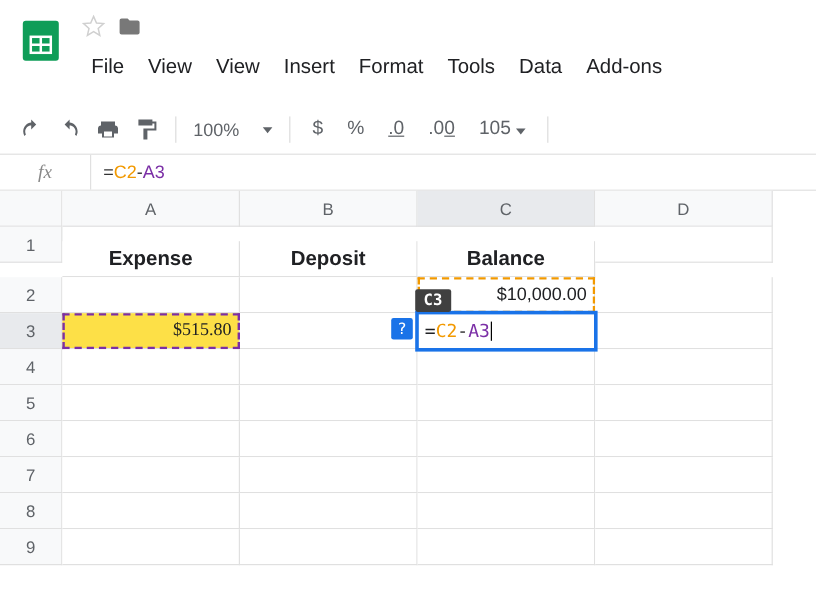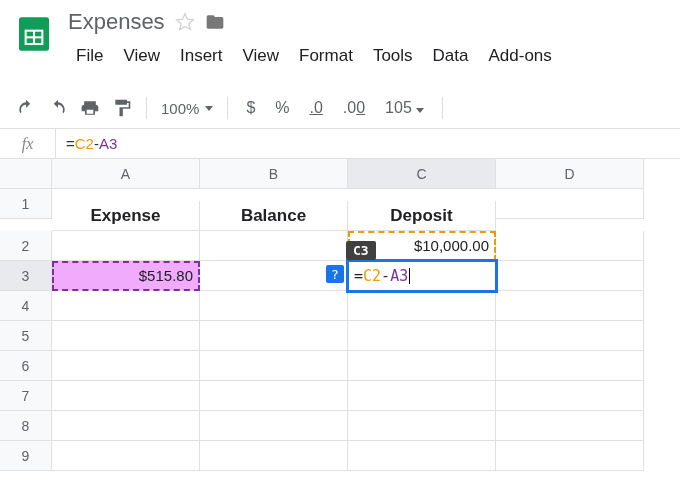--- a/index.html
+++ b/index.html
@@ -14,42 +14,42 @@
   .star-icon, .folder-icon { color: #d0d0d0; display: flex; }
   .star-icon svg, .folder-icon svg { width: 20px; height: 20px; fill: currentColor; }
   .folder-icon { color: #787878; }
   .menu-row { display: flex; gap: 4px; margin-top: 6px; }
   .menu-item { font-size: 17px; color: #202124; padding: 4px 8px; cursor: pointer; }
   
   .toolbar { display: flex; align-items: center; padding: 6px 12px; margin-top: 18px; gap: 4px; border-bottom: 1px solid #e0e0e0; }
   .tb-btn { width: 28px; height: 28px; display: flex; align-items: center; justify-content: center; cursor: pointer; color: #5f6368; }
   .tb-btn svg { width: 20px; height: 20px; fill: currentColor; }
   .tb-sep { width: 1px; height: 22px; background: #ddd; margin: 0 6px; }
-  .zoom { font-size: 15px; color: #5f6368; padding: 0 4px; display:flex; align-items:center; gap:6px;}
+  .zoom { font-size: 15px; color: #5f6368; padding: 0 4px; display:flex; align-items:center; gap:20px;}
   .fmt-btn { font-size: 16px; color: #5f6368; padding: 0 8px; cursor: pointer; }
   
   .formula-bar { display: flex; align-items: center; border-bottom: 1px solid #e0e0e0; height: 30px; }
-  .fx { font-style: italic; font-family: serif; font-size: 16px; color: #888; width: 56px; text-align: center; border-right: 1px solid #e0e0e0; height: 100%; line-height: 30px;}
+  .fx { font-style: italic; font-family: serif; font-size: 16px; color: #888; width: 76px; text-align: center; border-right: 1px solid #e0e0e0; height: 100%; line-height: 30px;}
   .formula-content { padding-left: 10px; font-size: 15px; font-family: Liberation Sans, sans-serif; }
   .formula-content span:nth-child(1){color:#333;}
   .f-c2 { color:#f29900; }
   .f-minus { color:#333; }
   .f-a3 { color:#7b2fa6; }
   
   .grid-wrap { display: grid; grid-template-columns: 52px 148px 148px 148px 148px; }
   .col-header, .row-header, .corner, .cell { border-right: 1px solid #e0e0e0; border-bottom: 1px solid #e0e0e0; height: 30px; display: flex; align-items: center; }
   .col-header { justify-content: center; font-size: 14px; color: #5f6368; background: #f8f9fa; }
   .row-header { justify-content: center; font-size: 14px; color: #5f6368; background: #f8f9fa; }
   .corner { background: #f8f9fa; }
   .cell { padding: 0 6px; font-size: 15px; justify-content: flex-end; position: relative; background: #fff;}
   .cell.header-cell { font-weight: bold; font-size: 17px; justify-content: center; margin-top: 12px; }
   .col-header.sel, .row-header.sel { background: #e8eaed; }
   
   .cell.ref-orange { outline: 2px dashed #f29900; outline-offset: -2px; }
-  .cell.ref-purple { outline: 2.5px dashed #7b2fa6; outline-offset: -2px; background: #f0abfc; }
+  .cell.ref-purple { outline: 2.5px dashed #7b2fa6; outline-offset: -2px; background: #fde047; font-family: Liberation Serif, serif; }
   
   .cell.editing { outline: 3px solid #1a73e8; outline-offset: -1px; z-index: 5; justify-content: flex-start; padding-left: 6px; font-family: monospace; }
   .cell.editing .caret { display:inline-block; width:1px; height:16px; background:#000; vertical-align:middle; margin-left:1px; animation: blink 1s infinite;}
   @keyframes blink { 50% { opacity: 0; } }
   
   .cell-badge { position: absolute; top: -20px; left: -2px; background: #404040; color: #fff; font-size: 13px; font-weight: bold; padding: 2px 7px; border-radius: 2px; z-index: 10; }
   .help-badge { position: absolute; left: -22px; top: 4px; width: 18px; height: 18px; background: #1a73e8; color: #fff; font-size: 13px; display:flex; align-items:center; justify-content:center; border-radius:2px; z-index:10;}
   
   .arrow-down { width:0; height:0; border-left:4px solid transparent; border-right:4px solid transparent; border-top:5px solid #5f6368; display:inline-block;}
 </style>
@@ -60,37 +60,36 @@
   <div class="logo">
     <svg viewBox="0 0 48 48">
         <rect x="6" y="4" width="36" height="40" rx="3" fill="#0f9d58"></rect>
         <rect x="14" y="20" width="20" height="16" fill="none" stroke="#fff" stroke-width="2.5"></rect>
         <line x1="24" y1="20" x2="24" y2="36" stroke="#fff" stroke-width="2.5"></line>
         <line x1="14" y1="28" x2="34" y2="28" stroke="#fff" stroke-width="2.5"></line>
       </svg>
   </div>
   <div class="title-area">
     <div class="title-row">
-      <span class="doc-title">Expenses</span>
       <span class="star-icon">
           <svg viewBox="0 0 24 24">
             <path d="M12 17.3l-6.2 3.7 1.6-7L2 9.2l7.1-.6L12 2l2.9 6.6 7.1.6-5.4 4.8 1.6 7z" fill="none" stroke="currentColor" stroke-width="1.5"></path>
           </svg>
         </span>
       <span class="folder-icon">
           <svg viewBox="0 0 24 24">
             <path d="M10 4H4c-1.1 0-2 .9-2 2v12c0 1.1.9 2 2 2h16c1.1 0 2-.9 2-2V8c0-1.1-.9-2-2-2h-8l-2-2z"></path>
           </svg>
         </span>
     </div>
     <div class="menu-row">
       <span class="menu-item">File</span>
       <span class="menu-item">View</span>
+      <span class="menu-item">View</span>
       <span class="menu-item">Insert</span>
-      <span class="menu-item">View</span>
       <span class="menu-item">Format</span>
       <span class="menu-item">Tools</span>
       <span class="menu-item">Data</span>
       <span class="menu-item">Add-ons</span>
     </div>
   </div>
 </div>
 
 <div class="toolbar">
   <div class="tb-btn">
@@ -136,22 +135,22 @@
 
 <div class="grid-wrap">
   <div class="corner"></div>
   <div class="col-header">A</div>
   <div class="col-header">B</div>
   <div class="col-header sel">C</div>
   <div class="col-header">D</div>
 
   <div class="row-header">1</div>
   <div class="cell header-cell">Expense</div>
+  <div class="cell header-cell">Deposit</div>
   <div class="cell header-cell">Balance</div>
-  <div class="cell header-cell">Deposit</div>
   <div class="cell"></div>
 
   <div class="row-header">2</div>
   <div class="cell"></div>
   <div class="cell"></div>
   <div class="cell ref-orange">$10,000.00</div>
   <div class="cell"></div>
 
   <div class="row-header sel">3</div>
   <div class="cell ref-purple">$515.80</div>

